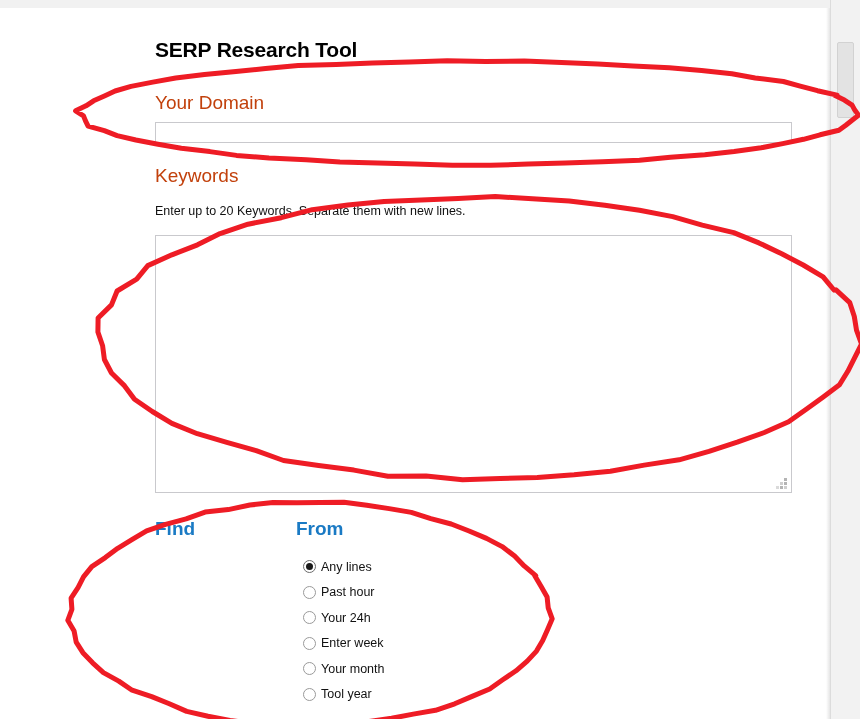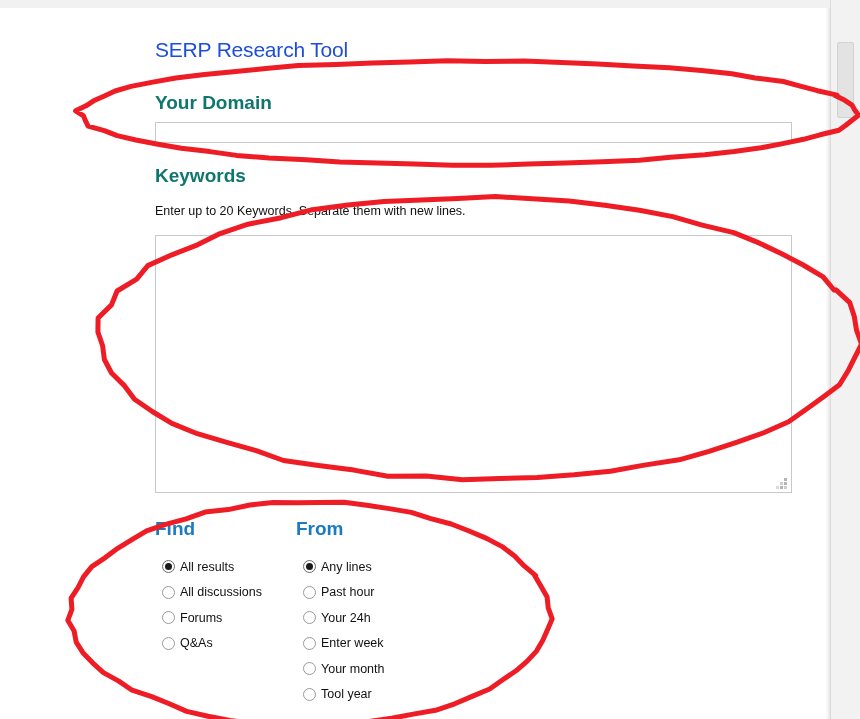--- a/index.html
+++ b/index.html
@@ -61,35 +61,35 @@
   }
 
   
   #content {
     position: absolute;
     left: 155px; top: 0;
     width: 640px;
   }
 
   #app-title {
-    color: #1d4ed8;
+    color: #000000;
     font-size: 21px;
-    font-weight: normal;
+    font-weight: bold;
     margin: 0;
     padding: 0;
     position: absolute;
     left: 0; top: 30px;
     letter-spacing: -0.2px;
     white-space: nowrap;
   }
 
   .field-label {
-    color: #0f766e;
+    color: #c2410c;
     font-size: 19px;
-    font-weight: bold;
+    font-weight: normal;
     position: absolute;
     margin: 0;
     white-space: nowrap;
   }
 
   #label-domain { left: 0; top: 84px; }
   #label-keywords { left: 0; top: 157px; }
 
   #domain-input {
     position: absolute;
@@ -220,38 +220,20 @@
       <rect x="9" y="2" width="3" height="3" fill="#b4b4b4"></rect>
       <rect x="9" y="6" width="3" height="3" fill="#b4b4b4"></rect>
       <rect x="5" y="6" width="3" height="3" fill="#cfcfcf"></rect>
       <rect x="9" y="10" width="3" height="3" fill="#cfcfcf"></rect>
       <rect x="5" y="10" width="3" height="3" fill="#b4b4b4"></rect>
       <rect x="1" y="10" width="3" height="3" fill="#dadada"></rect>
     </svg>
 
     <div class="group-col" id="col-find">
       <div class="group-heading">Find</div>
-      <div id="find-options">
-          <div class="radio-row">
-            <span class="radio-dot checked"></span>
-            <span class="radio-label">All results</span>
-          </div>
-          <div class="radio-row">
-            <span class="radio-dot"></span>
-            <span class="radio-label">All discussions</span>
-          </div>
-          <div class="radio-row">
-            <span class="radio-dot"></span>
-            <span class="radio-label">Forums</span>
-          </div>
-          <div class="radio-row">
-            <span class="radio-dot"></span>
-            <span class="radio-label">Q&amp;As</span>
-          </div>
-        </div>
     </div>
 
     <div class="group-col" id="col-from">
       <div class="group-heading">From</div>
       <div id="from-options">
           <div class="radio-row">
             <span class="radio-dot checked"></span>
             <span class="radio-label">Any lines</span>
           </div>
           <div class="radio-row">

